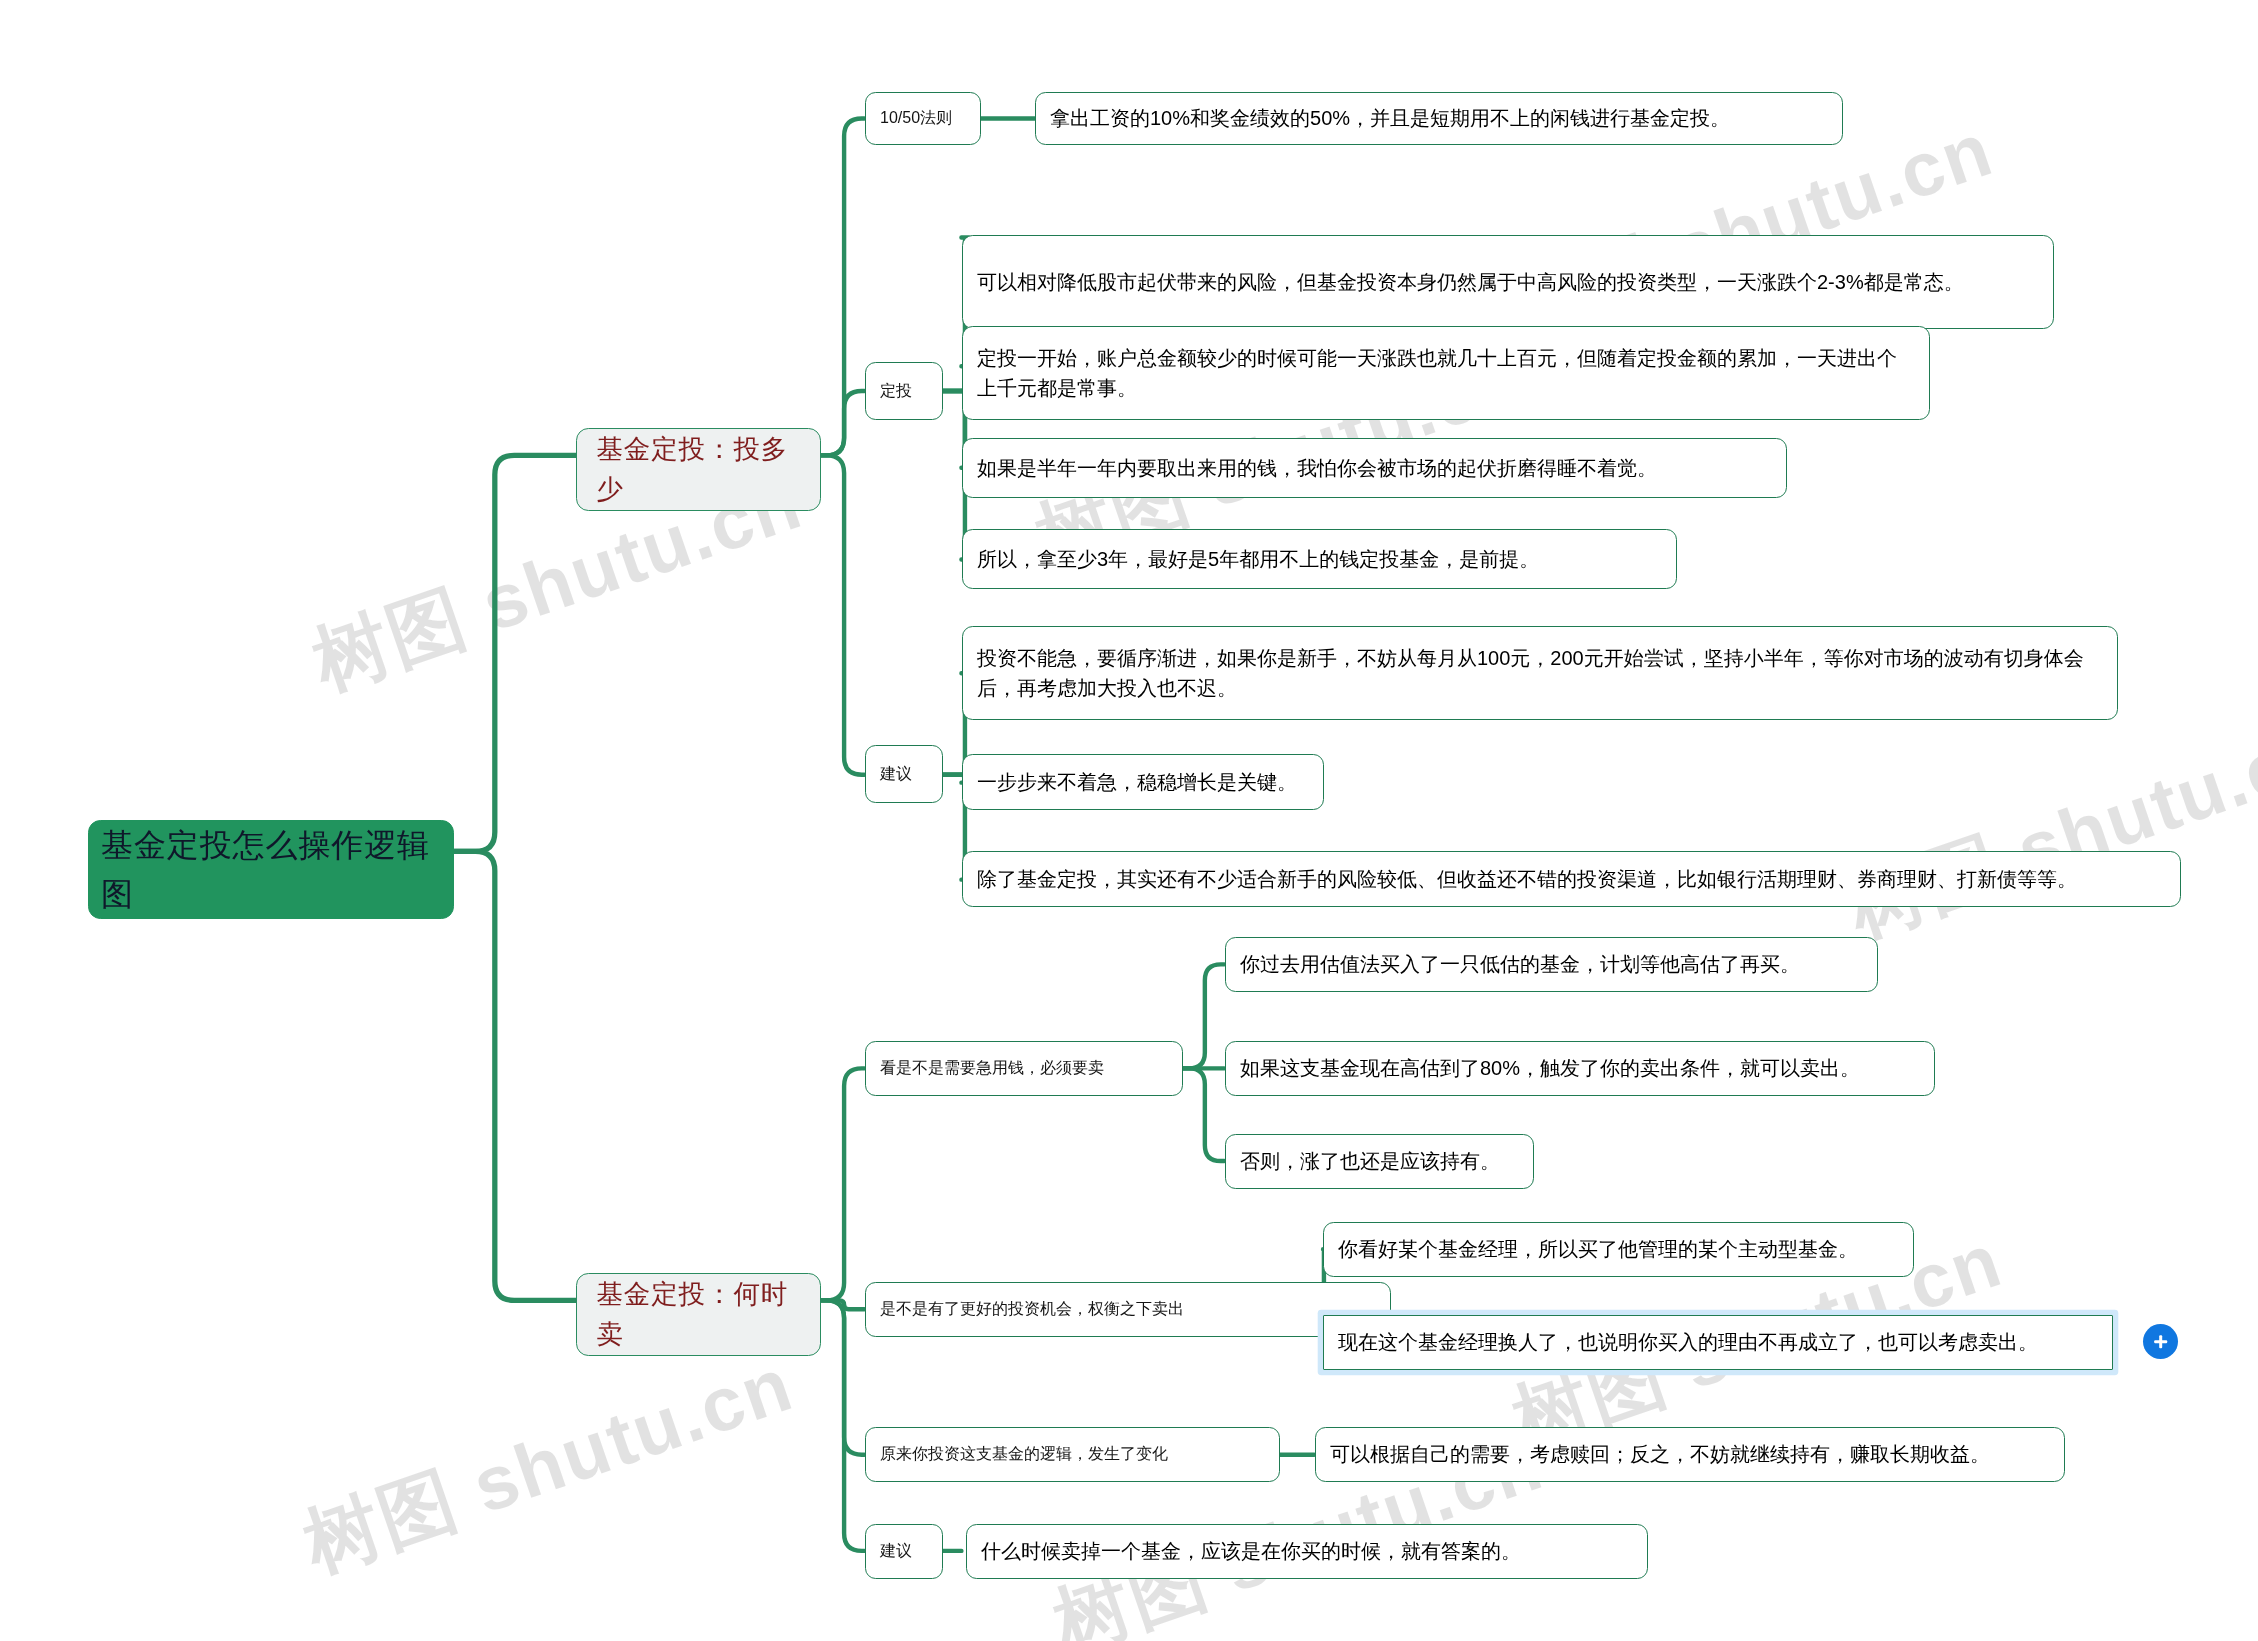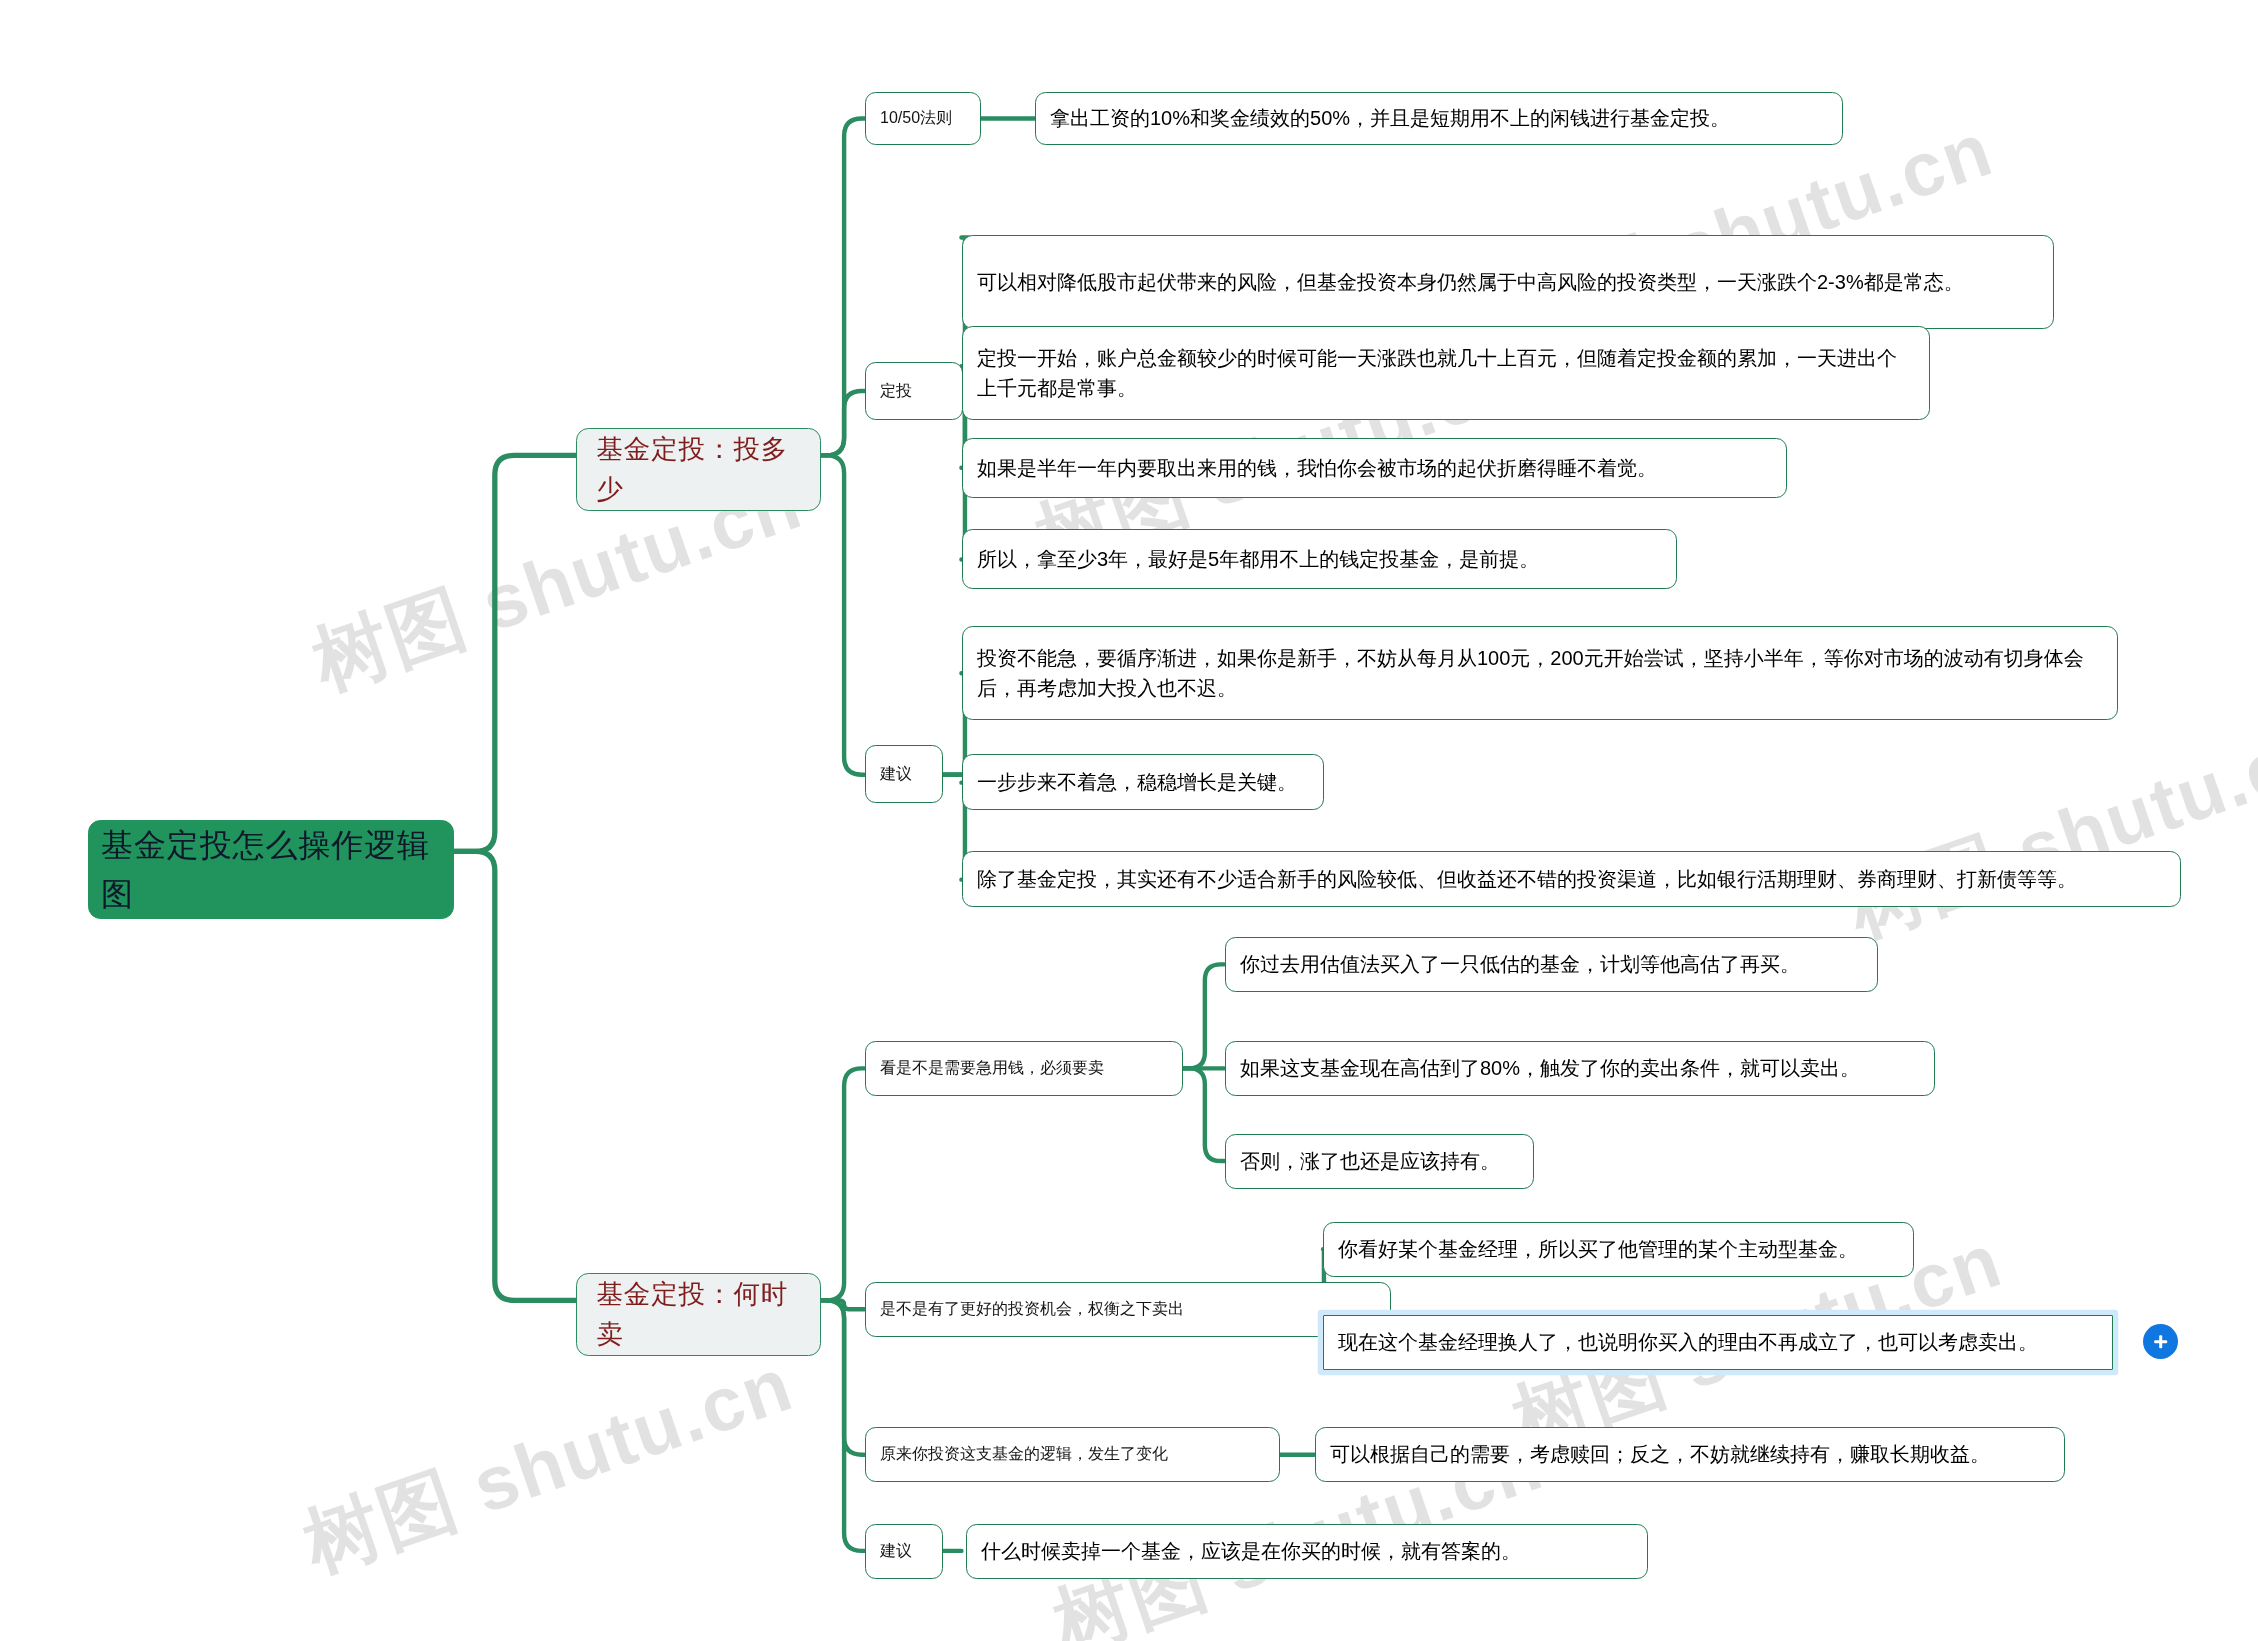--- a/index.html
+++ b/index.html
@@ -144,21 +144,21 @@
       <path d="M 1450 1649 L 1490 1649" fill="none" stroke="#2a8c60" stroke-width="5" stroke-linecap="round" stroke-linejoin="round"></path>
       <path d="M 931 1474 L 937 1474 Q 957 1474 957 1494 L 957 1738 Q 957 1758 977 1758 L 980 1758" fill="none" stroke="#2a8c60" stroke-width="5" stroke-linecap="round" stroke-linejoin="round"></path>
       <path d="M 1068 1758 L 1090 1758" fill="none" stroke="#2a8c60" stroke-width="5" stroke-linecap="round" stroke-linejoin="round"></path>
     </svg>
 
   <div id="nodes">
       <div class="node node-root" style="left: 88px; top: 820px; width: 366px; min-height: 64px;"><span class="txt">基金定投怎么操作逻辑图</span></div>
       <div class="node node-l1" style="left: 576px; top: 428px; width: 245px; min-height: 55px;"><span class="txt">基金定投：投多少</span></div>
       <div class="node node-l2" style="left: 865px; top: 92px; width: 116px; min-height: 53px;"><span class="txt">10/50法则</span></div>
       <div class="node node-leaf" style="left: 1035px; top: 92px; width: 808px; min-height: 53px;"><span class="txt">拿出工资的10%和奖金绩效的50%，并且是短期用不上的闲钱进行基金定投。</span></div>
-      <div class="node node-l2" style="left: 865px; top: 362px; width: 98px; min-height: 58px;"><span class="txt">定投</span></div>
+      <div class="node node-l2" style="left: 865px; top: 362px; width: 78px; min-height: 58px;"><span class="txt">定投</span></div>
       <div class="node node-leaf" style="left: 962px; top: 191px; width: 1092px; min-height: 94px; margin-top: 44px;"><span class="txt">可以相对降低股市起伏带来的风险，但基金投资本身仍然属于中高风险的投资类型，一天涨跌个2-3%都是常态。</span></div>
       <div class="node node-leaf" style="left: 962px; top: 319px; width: 968px; min-height: 94px; margin-top: 7px;"><span class="txt">定投一开始，账户总金额较少的时候可能一天涨跌也就几十上百元，但随着定投金额的累加，一天进出个上千元都是常事。</span></div>
       <div class="node node-leaf" style="left: 962px; top: 438px; width: 825px; min-height: 60px;"><span class="txt">如果是半年一年内要取出来用的钱，我怕你会被市场的起伏折磨得睡不着觉。</span></div>
       <div class="node node-leaf" style="left: 962px; top: 529px; width: 715px; min-height: 60px;"><span class="txt">所以，拿至少3年，最好是5年都用不上的钱定投基金，是前提。</span></div>
       <div class="node node-l2" style="left: 865px; top: 745px; width: 78px; min-height: 58px;"><span class="txt">建议</span></div>
       <div class="node node-leaf" style="left: 962px; top: 626px; width: 1156px; min-height: 94px;"><span class="txt">投资不能急，要循序渐进，如果你是新手，不妨从每月从100元，200元开始尝试，坚持小半年，等你对市场的波动有切身体会后，再考虑加大投入也不迟。</span></div>
       <div class="node node-leaf" style="left: 962px; top: 754px; width: 362px; min-height: 56px;"><span class="txt">一步步来不着急，稳稳增长是关键。</span></div>
       <div class="node node-leaf" style="left: 962px; top: 851px; width: 1219px; min-height: 56px;"><span class="txt">除了基金定投，其实还有不少适合新手的风险较低、但收益还不错的投资渠道，比如银行活期理财、券商理财、打新债等等。</span></div>
       <div class="node node-l1" style="left: 576px; top: 1273px; width: 245px; min-height: 55px;"><span class="txt">基金定投：何时卖</span></div>
       <div class="node node-l2" style="left: 865px; top: 1041px; width: 318px; min-height: 55px;"><span class="txt">看是不是需要急用钱，必须要卖</span></div>

